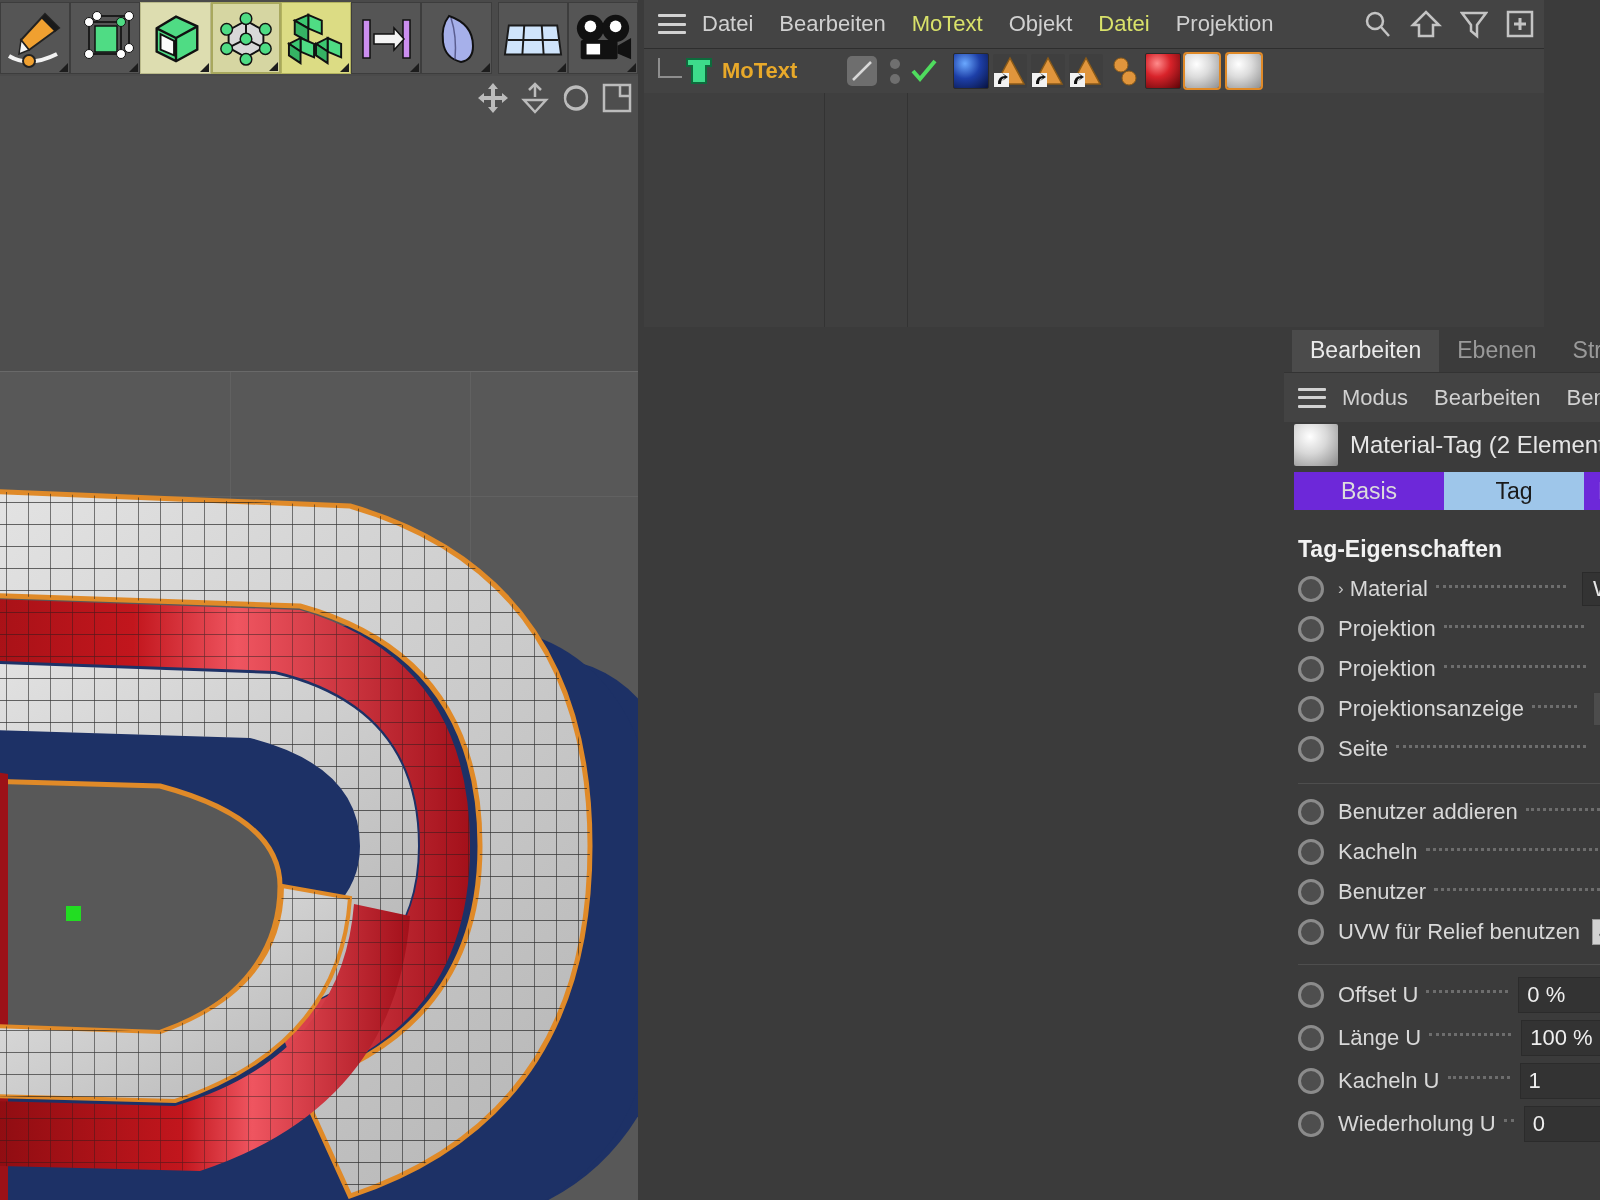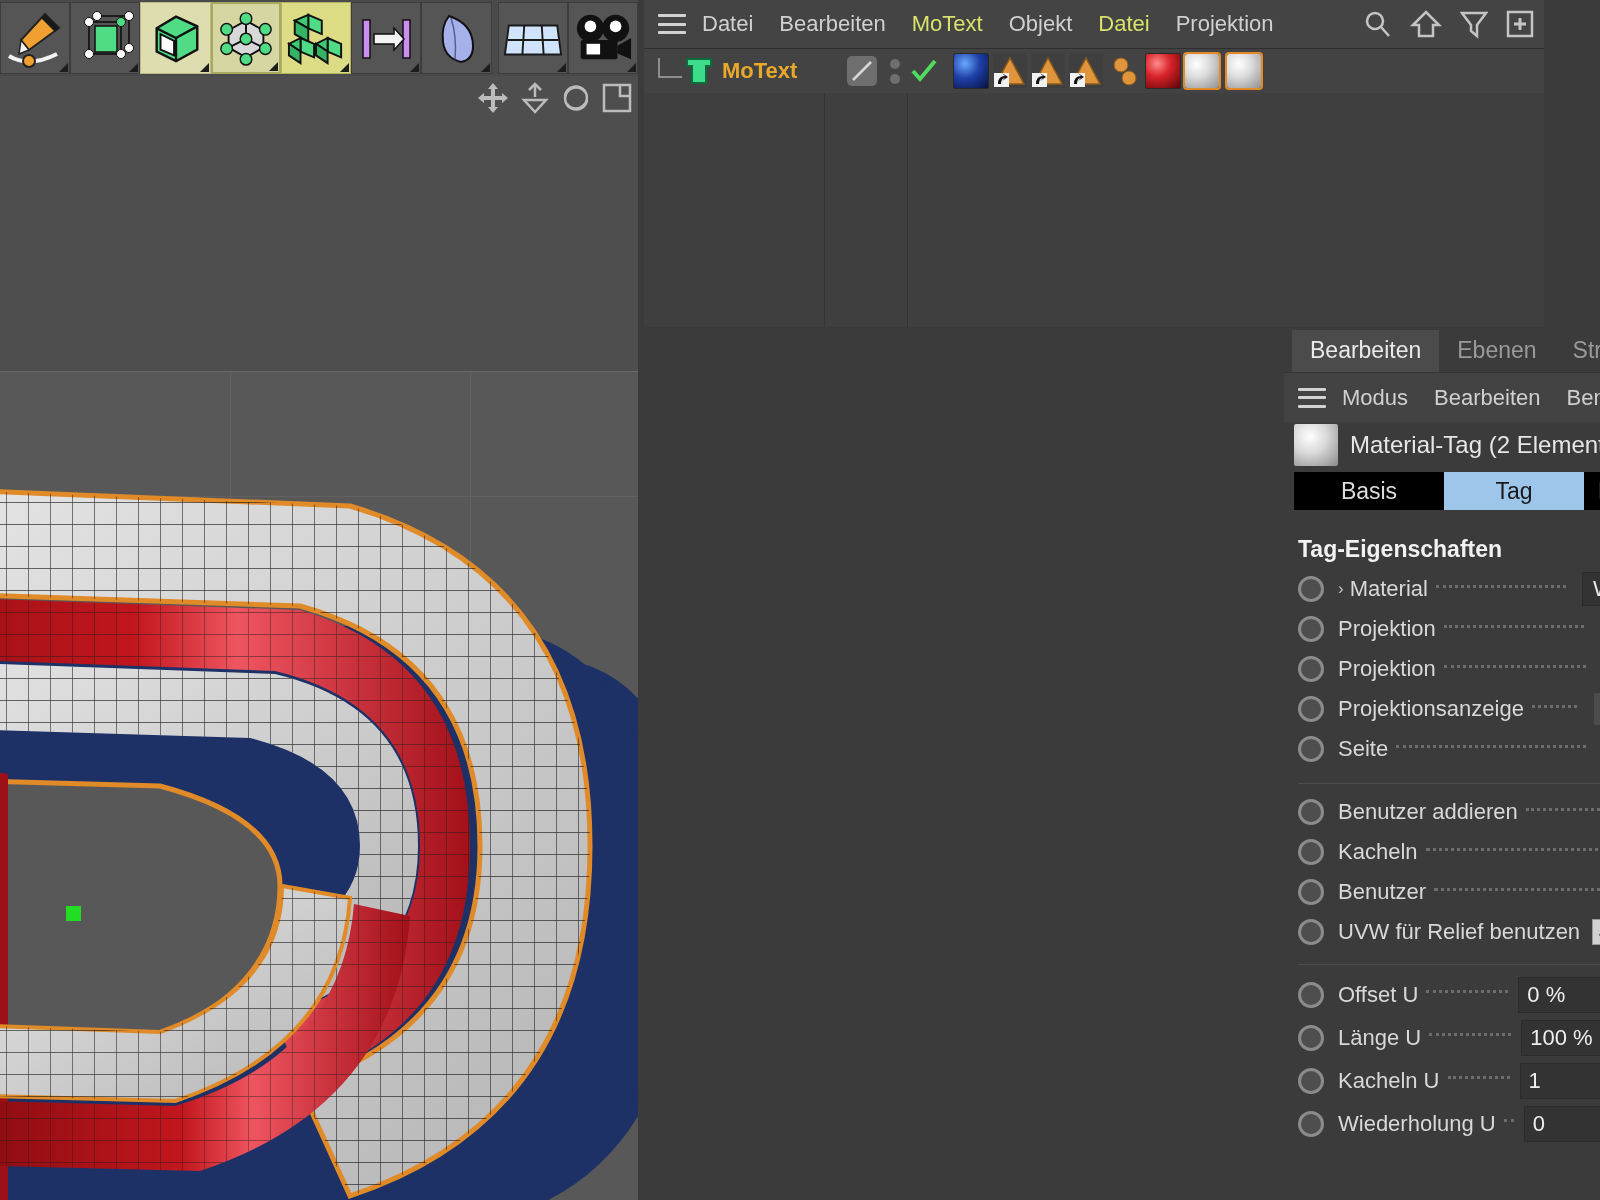--- a/index.html
+++ b/index.html
@@ -67,21 +67,21 @@
   #am-menu{position:absolute;left:0;top:42px;width:954px;height:50px;background:#434343;
            display:flex;align-items:center;padding-left:14px;box-sizing:border-box;
            border-top:1px solid #333;}
 
   #am-head{position:absolute;left:0;top:92px;width:954px;height:46px;display:flex;
            align-items:center;padding-left:10px;box-sizing:border-box;}
   #am-head-ico{width:44px;height:42px;border-radius:2px;margin-right:12px;}
   #am-head-txt{font-size:24px;color:#e6e6e6;}
 
   #am-subtabs{position:absolute;left:10px;top:142px;display:flex;height:38px;}
-  .sub-tab{font-size:23px;color:#dcdcdc;background:#000000;display:flex;align-items:center;
+  .sub-tab{font-size:23px;color:#dcdcdc;background:#6d28d9;display:flex;align-items:center;
            justify-content:center;}
   .sub-tab.on{background:#9ec6ea;color:#1a1a1a;}
 
   #am-content{position:absolute;left:0;top:190px;width:954px;height:680px;}
   .sect-title{font-size:23px;color:#f2f2f2;font-weight:bold;margin:16px 0 6px 14px;}
 
   .row{display:flex;align-items:center;height:40px;padding-left:14px;box-sizing:border-box;}
   .dot{width:26px;height:26px;border-radius:50%;border:3px solid #8b8b8b;background:#4e4e4e;
        box-sizing:border-box;flex:0 0 auto;}
   .lbl{font-size:22px;color:#d8d8d8;margin-left:14px;white-space:nowrap;}

